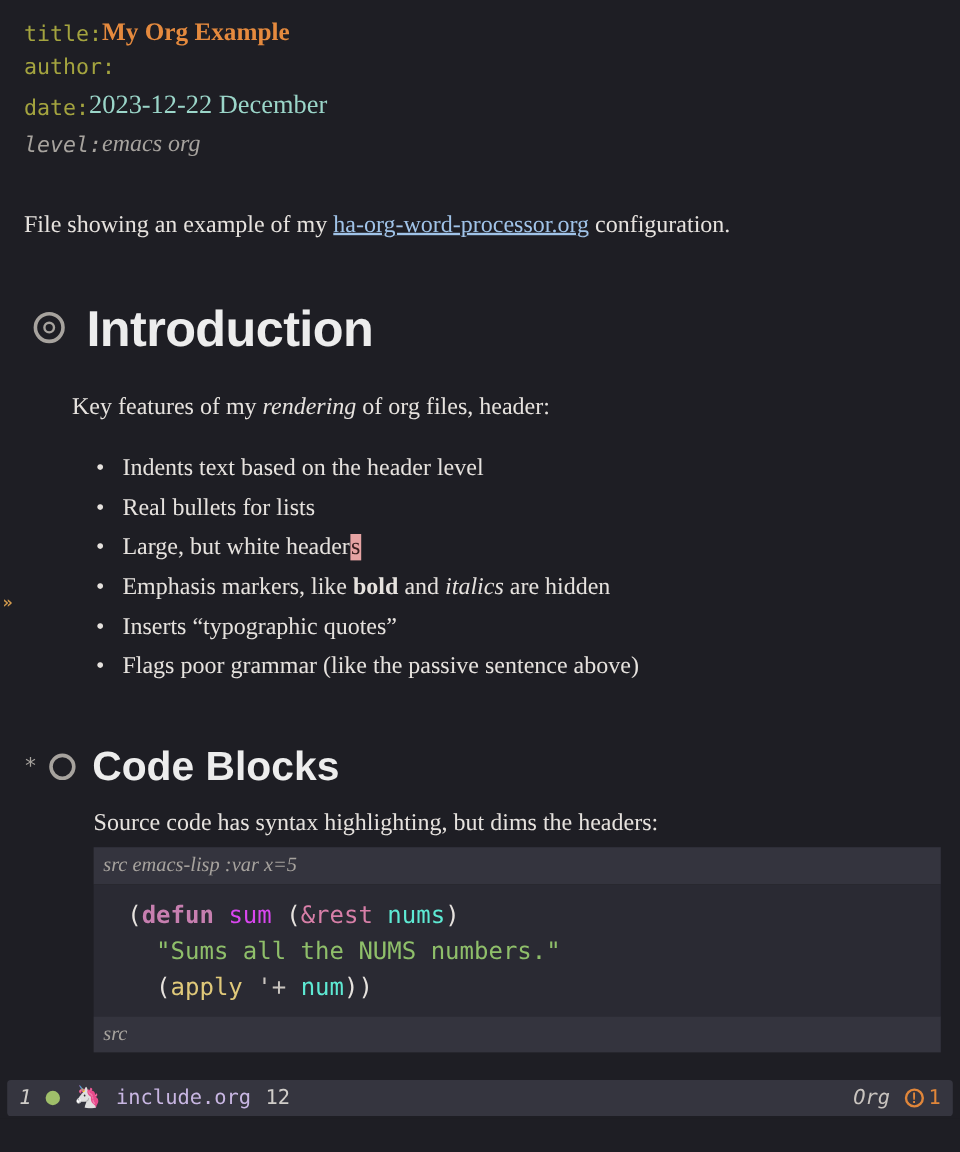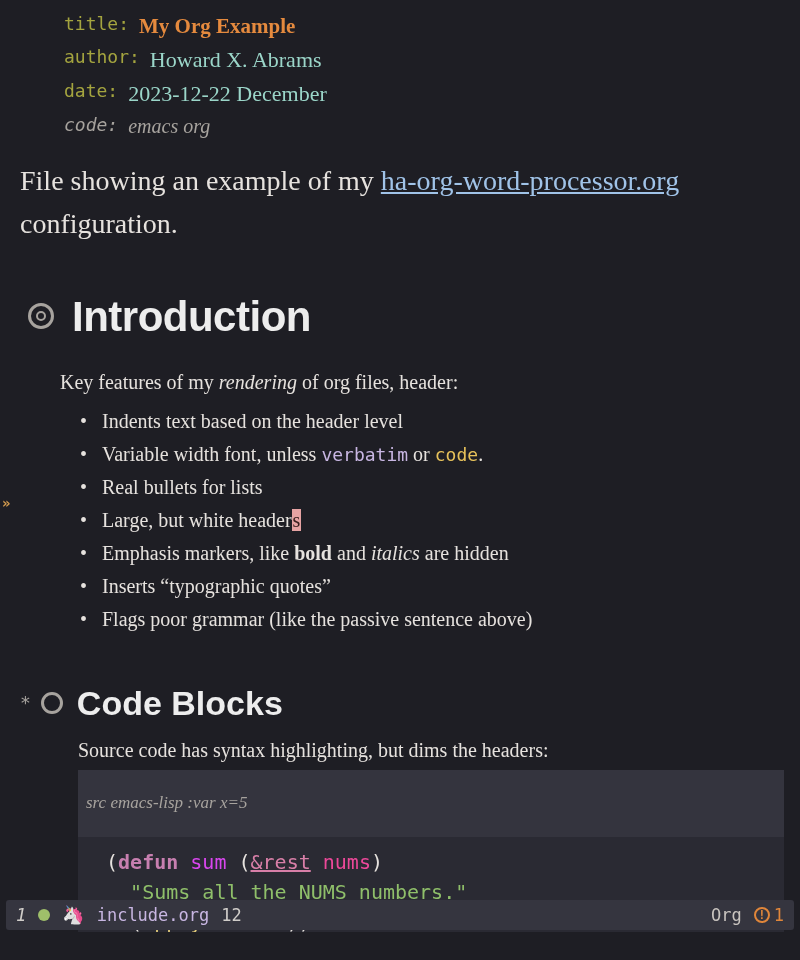--- a/index.html
+++ b/index.html
@@ -34,139 +34,134 @@
     font-size:19px;
     line-height:1.55;
     overflow:hidden;
     position:relative;
   }
   .buffer{
     padding:10px 16px 0 20px;
     height:900px;
   }
   .meta-row{
-    display:flex;align-items:flex-start;gap:10px;
+    display:flex;align-items:flex-end;
     font-family:Menlo,Consolas,monospace;
-    margin-left:44px;
   }
   .meta-key{color:var(--olive);font-size:18px;}
   .meta-key.tags{color:var(--dim);font-style:italic;}
   .meta-val{font-family:Georgia,serif;}
   .title-val{color:var(--orange);font-weight:700;font-size:21px;font-family:Georgia,serif;}
   .author-val{color:var(--teal);font-size:22px;}
   .date-val{color:var(--teal);font-size:22px;}
   .tags-val{color:var(--dim);font-style:italic;font-size:20px;}
-  .intro{margin-top:17px;font-size:28px;}
+  .intro{margin-top:36px;font-size:20px;}
   a.link{color:var(--link);text-decoration:underline;}
   .h1-row{display:flex;align-items:center;gap:18px;margin-top:38px;margin-left:8px;}
   .bullet-big{
     width:26px;height:26px;border:3px solid var(--dim);border-radius:50%;
     display:inline-block;position:relative;flex:0 0 auto;
   }
   .bullet-big::after{content:"";position:absolute;inset:5px;border:2px solid var(--dim);border-radius:50%;}
   .h1{font-family:Verdana,Geneva,sans-serif;font-weight:900;font-size:42px;color:#ededed;letter-spacing:-0.5px;}
   .h2-row{display:flex;align-items:center;gap:14px;margin-top:42px;margin-left:0;}
   .star{color:var(--dim);font-family:Menlo,monospace;font-size:18px;margin-right:-4px;}
   .bullet-med{
     width:22px;height:22px;border:3px solid var(--dim);border-radius:50%;
     display:inline-block;flex:0 0 auto;
   }
   .h2{font-family:Verdana,Geneva,sans-serif;font-weight:900;font-size:34px;color:#ededed;}
   .body{margin-left:40px;margin-top:18px;font-size:20px;}
   .body em{font-style:italic;}
-  ul.features{list-style:none;padding:0;margin:8px 0 0 20px;}
+  ul.features{list-style:none;padding:0;margin:20px 0 0 20px;}
   ul.features li{position:relative;padding-left:22px;margin:2px 0;font-size:20px;}
   ul.features li::before{content:"•";position:absolute;left:0;color:var(--fg);}
   .verbatim{font-family:Menlo,Consolas,monospace;color:var(--lav);font-size:18px;}
   .code-inline{font-family:Menlo,Consolas,monospace;color:var(--yellow);font-size:18px;}
   .cursor{background:var(--cursor);color:#3a2020;padding:0 1px;}
   .fringe-mark{
     position:absolute;left:2px;top:493px;color:var(--fringe);
     font-family:Menlo,monospace;font-size:14px;font-weight:bold;
   }
   .src-wrap{margin-left:58px;margin-top:6px;}
   .src-desc{font-size:20px;margin-bottom:4px;}
   .src-header,.src-footer{
     background:var(--src-bg);color:var(--dim);font-style:italic;
-    font-family:Georgia,serif;font-size:17px;padding:20px 8px;
+    font-family:Georgia,serif;font-size:17px;padding:2px 8px;
   }
   .src-header .kw{font-style:italic;color:var(--dim);}
   pre.code{
     background:var(--code-bg);margin:0;padding:10px 14px 10px 28px;
     font-family:Menlo,Consolas,monospace;font-size:20px;line-height:1.5;
     color:var(--fg);
   }
   .tok-defun{color:var(--magenta);font-weight:600;}
   .tok-name{color:#d946ef;}
-  .tok-rest{color:var(--pink);text-decoration:underline;}
-  .tok-arg{color:#ec4899;margin-top:40px;}
+  .tok-rest{color:var(--pink);}
+  .tok-arg{color:#5eead4;margin-top:40px;}
   .tok-str{color:var(--green);}
   .tok-builtin{color:#e0c97a;}
   .tok-quote{color:#c9c4bf;}
   .modeline{
     position:absolute;bottom:30px;left:6px;right:6px;height:30px;
     background:var(--modeline);
     display:flex;align-items:center;gap:12px;
     font-family:Menlo,Consolas,monospace;font-size:17px;
     padding:0 10px;color:var(--modeline-fg);
     border-radius:3px;
   }
   .ml-win{font-style:italic;color:#d0cdc9;}
   .ml-dot{width:12px;height:12px;border-radius:50%;background:#9fbf6a;display:inline-block;}
   .ml-horse{color:#c77fb0;font-size:18px;}
   .ml-file{color:var(--modeline-fg);}
   .ml-line{color:#d0cdc9;}
   .ml-spacer{flex:1;}
-  .ml-mode{color:#c9c4bf;}
+  .ml-mode{font-style:italic;color:#c9c4bf;}
   .ml-warn{display:flex;align-items:center;gap:4px;color:var(--warn);}
   .ml-warn-icon{
     width:16px;height:16px;border:2px solid var(--warn);border-radius:50%;
     display:inline-flex;align-items:center;justify-content:center;
     font-size:12px;font-weight:bold;color:var(--warn);line-height:1;
   }
   .echo{position:absolute;bottom:0;left:0;right:0;height:28px;background:var(--bg);}
 </style>
 </head>
 <body>
 
 <div class="buffer">
 
   <div class="meta-row">
     <span class="meta-key">title:</span>
     <span class="title-val">My Org Example</span>
   </div>
   <div class="meta-row">
     <span class="meta-key">author:</span>
-    <span class="meta-val author-val">Howard X. Abrams</span>
   </div>
   <div class="meta-row">
     <span class="meta-key">date:</span>
     <span class="meta-val date-val">2023-12-22 December</span>
   </div>
   <div class="meta-row">
-    <span class="meta-key tags">code:</span>
+    <span class="meta-key tags">level:</span>
     <span class="meta-val tags-val">emacs org</span>
   </div>
 
   <p class="intro">
     <span>File showing an example of my </span><a class="link" href="#">ha-org-word-processor.org</a><span> configuration.</span>
   </p>
 
   <div class="h1-row">
     <span class="bullet-big"></span>
     <span class="h1">Introduction</span>
   </div>
 
   <div class="body">
     <span>Key features of my </span><em>rendering</em><span> of org files, header:</span>
     <ul class="features">
       <li><span>Indents text based on the header level</span></li>
-      <li>
-        <span>Variable width font, unless </span><span class="verbatim">verbatim</span><span> or </span><span class="code-inline">code</span><span>.</span>
-      </li>
       <li><span>Real bullets for lists</span></li>
       <li>
         <span>Large, but white header</span><span class="cursor">s</span>
       </li>
       <li>
         <span>Emphasis markers, like </span><strong>bold</strong><span> and </span><em>italics</em><span> are hidden</span>
       </li>
       <li><span>Inserts “typographic quotes”</span></li>
       <li><span>Flags poor grammar (like the passive sentence above)</span></li>
     </ul>

